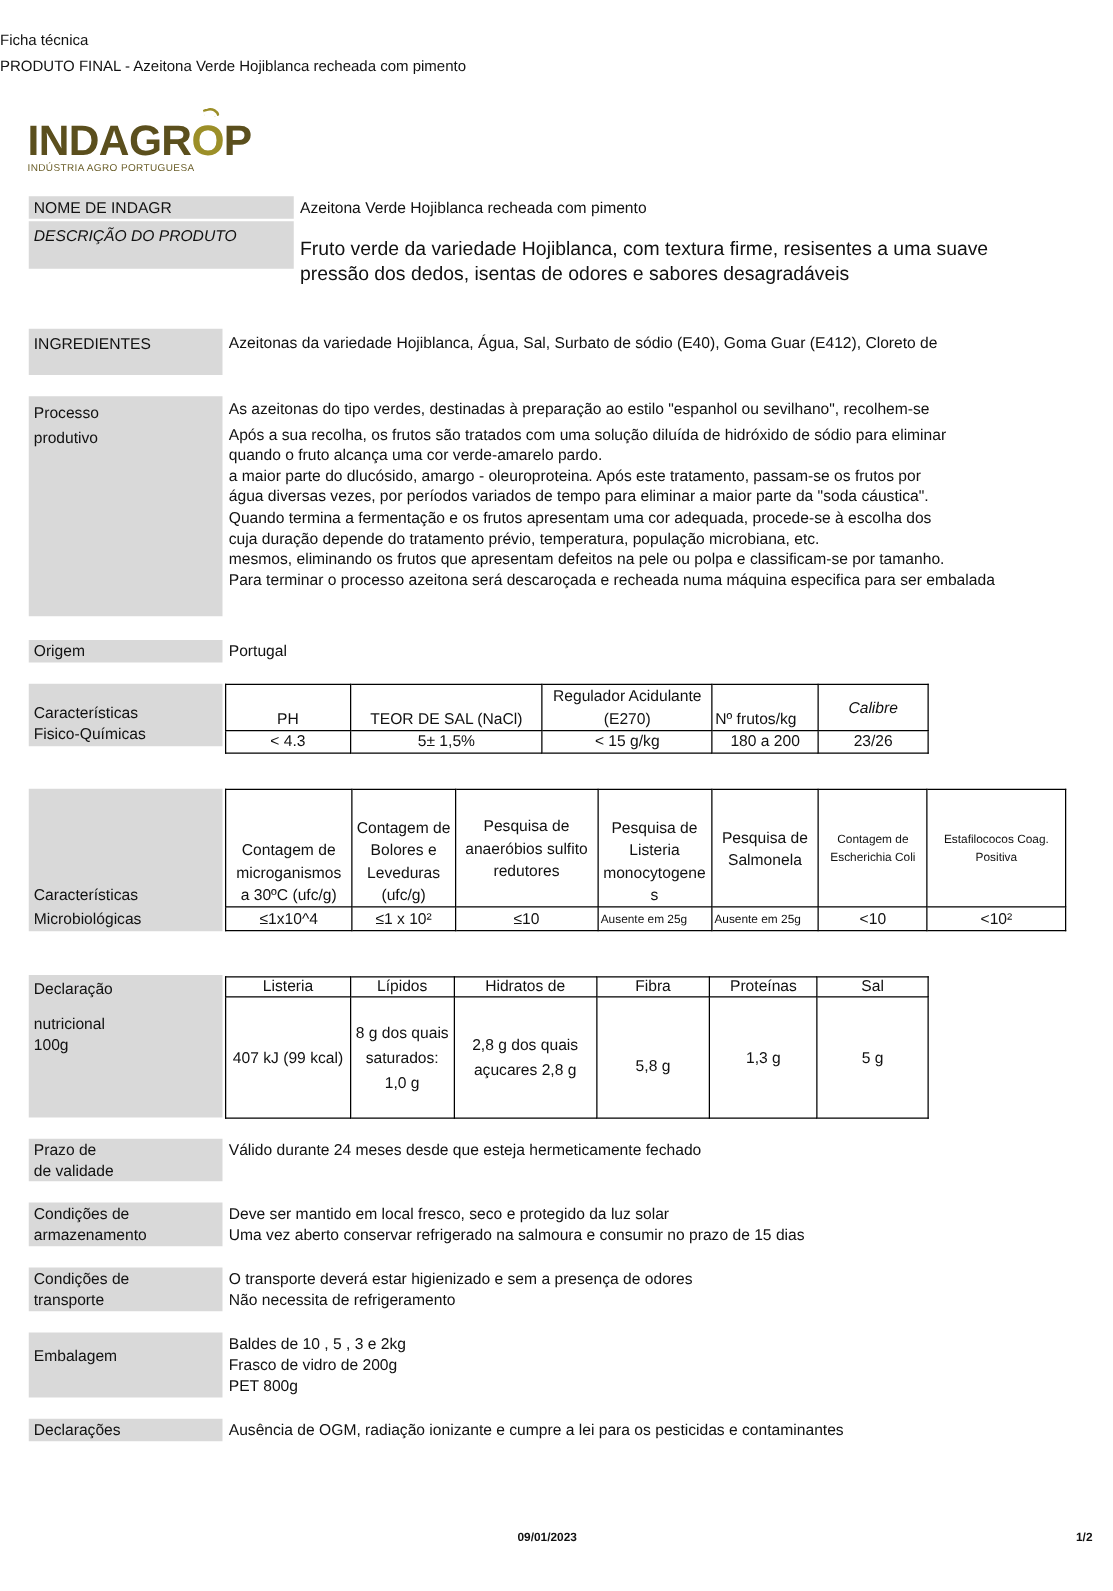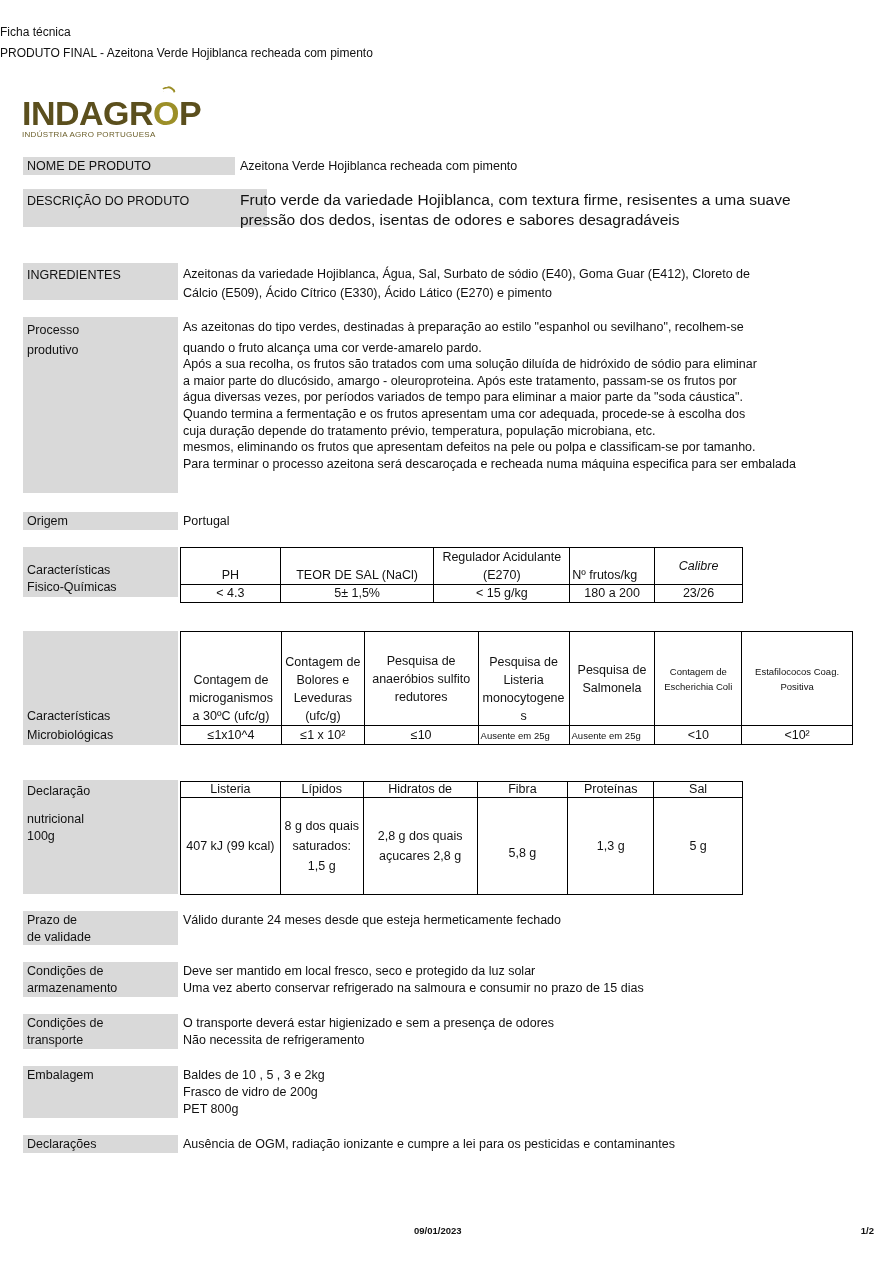--- a/index.html
+++ b/index.html
@@ -24,43 +24,42 @@
 <div class="abs hdr" style="top:25px;">Ficha técnica</div>
 <div class="abs hdr" style="top:46px;">PRODUTO FINAL - Azeitona Verde Hojiblanca recheada com pimento</div>
 
 <div class="abs" style="left:22px; top:96px; width:175px;">
   <div class="logo-main">
     <span>INDAGR</span><span style="color:#9c8f28;position:relative;"><span>O</span><span style="position:absolute;left:10px;top:-8px;width:10px;height:6px;border-top:2px solid #9c8f28;border-right:2px solid #9c8f28;border-radius:0 8px 0 0;transform:rotate(-15deg);"></span></span><span>P</span>
   </div>
   <div class="logo-sub">INDÚSTRIA AGRO PORTUGUESA</div>
 </div>
 
-<div class="abs lbl" style="left:23px; top:157px; width:212px; height:18px; padding-top:0;">NOME DE PRODUTO</div>
+<div class="abs lbl" style="left:23px; top:157px; width:212px; height:18px; padding-top:0;">NOME DE INDAGR</div>
 <div class="abs val" style="left:240px; top:158px;">Azeitona Verde Hojiblanca recheada com pimento</div>
 
-<div class="abs lbl" style="left:23px; top:189px; width:244px; height:38px;">DESCRIÇÃO DO PRODUTO</div>
+<div class="abs lbl" style="left:23px; top:177px; width:212px; height:38px;font-style:italic;">DESCRIÇÃO DO PRODUTO</div>
 <div class="abs" style="left:240px; top:190px; font-size:15.5px; line-height:20px;">
   <div>Fruto verde da variedade Hojiblanca, com textura firme, resisentes a uma suave</div>
   <div>pressão dos dedos, isentas de odores e sabores desagradáveis</div>
 </div>
 
 <div class="abs lbl" style="left:23px; top:263px; width:155px; height:37px;">INGREDIENTES</div>
 <div class="abs val" style="left:183px; top:265px; line-height:19px;">
   <div>Azeitonas da variedade Hojiblanca, Água, Sal, Surbato de sódio (E40),  Goma Guar (E412), Cloreto de</div>
-  <div>Cálcio (E509), Ácido Cítrico (E330), Ácido Lático (E270) e pimento</div>
 </div>
 
 <div class="abs lbl" style="left:23px; top:317px; width:155px; height:176px; line-height:20px;">
   <div>Processo</div>
   <div>produtivo</div>
 </div>
 <div class="abs val" style="left:183px; top:319px; line-height:16.6px;">
   <div style="margin-bottom:4px;">As azeitonas do tipo verdes, destinadas à preparação ao estilo "espanhol ou sevilhano", recolhem-se</div>
+  <div>Após a sua recolha, os frutos são tratados com uma solução diluída de hidróxido de sódio para eliminar</div>
   <div>quando o fruto alcança uma cor verde-amarelo pardo.</div>
-  <div>Após a sua recolha, os frutos são tratados com uma solução diluída de hidróxido de sódio para eliminar</div>
   <div>a maior parte do dlucósido, amargo - oleuroproteina. Após este tratamento, passam-se os frutos por</div>
   <div>água diversas vezes, por períodos  variados de tempo para eliminar a maior parte da "soda cáustica".</div>
   <div>Quando termina a fermentação e os frutos apresentam uma cor adequada, procede-se à escolha dos</div>
   <div>cuja duração depende do tratamento prévio, temperatura, população microbiana, etc.</div>
   <div>mesmos, eliminando os frutos que apresentam defeitos na pele ou polpa e classificam-se por tamanho.</div>
   <div>Para terminar o processo  azeitona será descaroçada e recheada numa máquina especifica para ser embalada</div>
 </div>
 
 <div class="abs lbl" style="left:23px; top:512px; width:155px; height:18px; padding-top:0;">Origem</div>
 <div class="abs val" style="left:183px; top:513px;">Portugal</div>
@@ -184,21 +183,21 @@
     <td style="vertical-align:top; line-height:14px;">Proteínas</td>
     <td style="vertical-align:top; line-height:14px;">Sal</td>
   </tr>
   <tr style="height:97px;">
     <td style="line-height:18px;">
           <div>407 kJ (99 kcal)</div>
         </td>
     <td style="line-height:20px;">
           <div>8 g dos quais</div>
           <div>saturados:</div>
-          <div>1,5 g</div>
+          <div>1,0 g</div>
         </td>
     <td style="line-height:20px;">
           <div>2,8 g dos quais</div>
           <div>açucares 2,8 g</div>
         </td>
     <td style="padding-top:14px;">
           <div>5,8 g</div>
         </td>
     <td>
           <div>1,3 g</div>
@@ -227,21 +226,21 @@
 
 <div class="abs lbl" style="left:23px; top:1014px; width:155px; height:35px; line-height:17px; padding-top:1px;">
   <div>Condições de</div>
   <div>transporte</div>
 </div>
 <div class="abs val" style="left:183px; top:1015px;">
   <div>O transporte deverá estar higienizado e sem a presença de odores</div>
   <div>Não necessita de refrigeramento</div>
 </div>
 
-<div class="abs lbl" style="left:23px; top:1066px; width:155px; height:52px; line-height:17px; padding-top:1px;">Embalagem</div>
+<div class="abs lbl" style="left:23px; top:1066px; width:155px; height:52px; line-height:17px; padding-top:11px;">Embalagem</div>
 <div class="abs val" style="left:183px; top:1067px;">
   <div>Baldes de 10 , 5 , 3 e 2kg</div>
   <div>Frasco de vidro de 200g</div>
   <div>PET 800g</div>
 </div>
 
 <div class="abs lbl" style="left:23px; top:1135px; width:155px; height:18px; padding-top:0;">Declarações</div>
 <div class="abs val" style="left:183px; top:1136px;">Ausência de OGM, radiação ionizante e cumpre a lei para os pesticidas e contaminantes</div>
 
 <div class="abs footer" style="left:9px; top:1249px;margin-top:30px;">Esp01/0</div>

